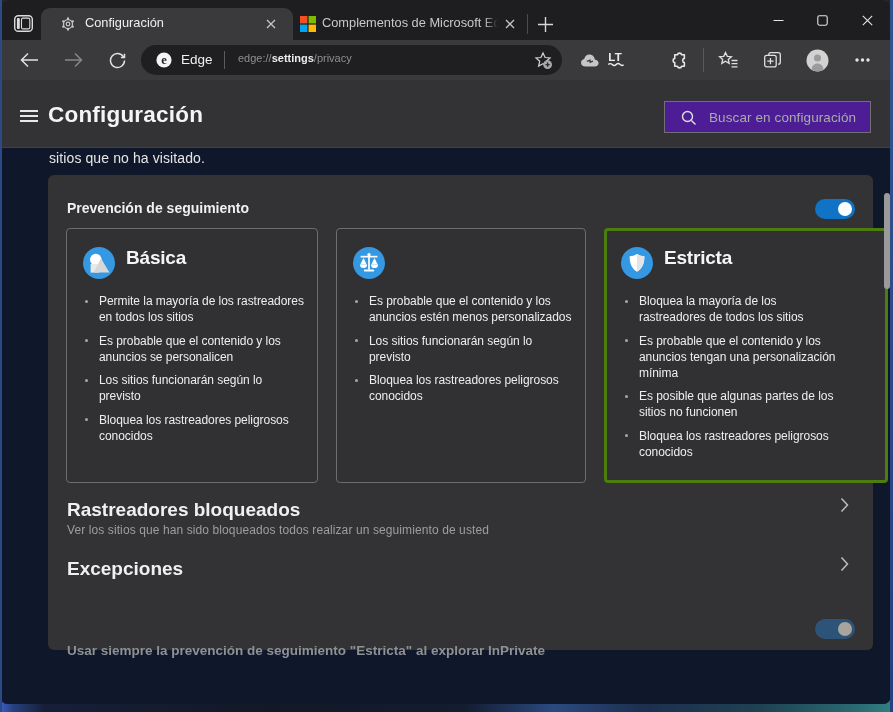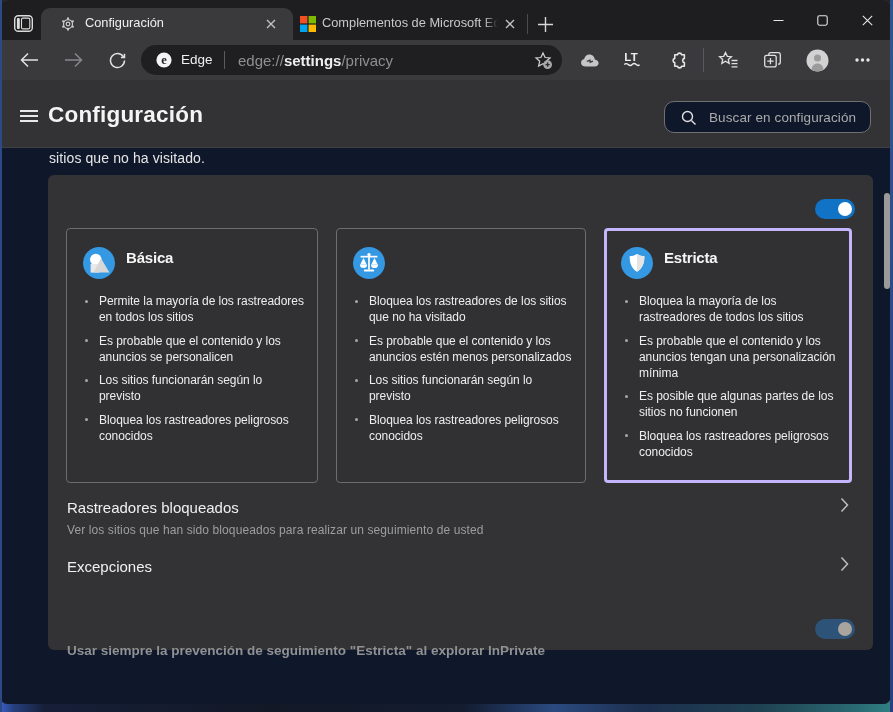--- a/index.html
+++ b/index.html
@@ -38,31 +38,31 @@
   .wbtn { position:absolute; top:0px; width:44px; height:40px; display:flex; align-items:center; justify-content:center; }
   
   .toolbar { position:absolute; left:0; top:40px; width:100%; height:40px; background:#3a3a3c; }
   .navic { position:absolute; top:0; height:40px; display:flex; align-items:center; justify-content:center; width:24px; }
   .addr {
     position:absolute; left:141px; top:5px; width:421px; height:30px;
     background:#1f1f21; border-radius:15px;
   }
   .addr-edge { position:absolute; left:181px; top:12px; font-size:13.5px; color:#f0f0f0; }
   .addr-div { position:absolute; left:224px; top:11px; width:1px; height:18px; background:#5a5b5d; }
-  .addr-url { position:absolute; left:238px; top:12px; font-size:15px; color:#8e8f91; white-space:nowrap; }
+  .addr-url { position:absolute; left:238px; top:12px; font-size:11px; color:#8e8f91; white-space:nowrap; }
   .addr-url b { color:#ededee; font-weight:bold; }
   .tooldiv { position:absolute; left:703px; top:8px; width:1px; height:24px; background:#595a5e; }
   
   .pheader { position:absolute; left:0; top:80px; width:100%; height:68px; background:#333335; border-bottom:1px solid #414143; }
   .burger { position:absolute; left:20px; top:30px; width:18px; height:12px; }
   .burger i { display:block; height:1.6px; background:#e8e8e8; margin-bottom:3.4px; }
   .ptitle { position:absolute; left:48px; top:22px; font-size:22.5px; font-weight:bold; color:#f4f4f4; letter-spacing:0.2px; }
   .search {
     position:absolute; left:664px; top:21px; width:207px; height:32px;
-    background:#0f172a; border:1px solid #707072; border-radius:10px;
+    background:#4c1d95; border:1px solid #707072; border-radius:0;
   }
   .search svg { position:absolute; left:16px; top:8px; }
   .search span { position:absolute; left:44px; top:8px; font-size:13.5px; color:#ababab; letter-spacing:0.1px; }
   
   .content { position:absolute; left:0; top:148px; width:100%; height:556px; background:#0f172a; }
   .snippet { position:absolute; left:49px; top:2px; font-size:14px; color:#e6e6e6; letter-spacing:0.1px; }
   .panel {
     position:absolute; left:48px; top:27px; width:825px; height:475px;
     background:#333335; border-radius:6px;
   }
@@ -72,30 +72,30 @@
   .tg1 { left:767px; top:24px; }
   .tg2 { left:767px; top:444px; background:#2d5478; }
   .tg2 .knob { background:#aaa49e; }
   
   .card {
     position:absolute; top:53px; height:255px;
     border:1px solid #6d6d6f; border-radius:4px; background:#313133;
   }
   .c1 { left:18px;  width:252px; }
   .c2 { left:288px; width:250px; }
-  .c3 { left:556px; width:248px; border:3px solid #c4b5fd; border-radius:4px;padding-left:27px; }
+  .c3 { left:556px; width:284px; border:3px solid #4d7c0f; border-radius:4px;padding-left:27px; }
   .chead { position:absolute; left:16px; top:18px; display:flex; align-items:flex-start; }
   .cico { width:32px; height:32px; border-radius:50%; background:#3598e2; flex:none; display:flex; align-items:center; justify-content:center; }
-  .ctitle { margin-left:11px; font-size:15px; line-height:21px; font-weight:bold; color:#f5f5f5; letter-spacing:-0.2px; }
+  .ctitle { margin-left:11px; font-size:19px; line-height:21px; font-weight:bold; color:#f5f5f5; letter-spacing:-0.2px; }
   .csub { font-size:12px; color:#e8e8e8; margin-top:4px; margin-left:11px; letter-spacing:-0.1px; }
   .blist { position:absolute; left:0; top:64px; width:100%; }
   .bi { position:relative; white-space:nowrap; padding-left:32px; padding-right:10px; margin-bottom:7.5px; font-size:12px; line-height:16px; color:#eeeeee; letter-spacing:-0.05px; }
   .bi::before { content:""; position:absolute; left:17.5px; top:6.5px; width:3px; height:3px; border-radius:50%; background:#a8a8a8; }
   
-  .rowt { position:absolute; left:19px; font-size:15px; font-weight:normal; color:#f0f0f0; }
+  .rowt { position:absolute; left:19px; font-size:19px; font-weight:bold; color:#f0f0f0; }
   .rows { position:absolute; left:19px; font-size:12px; color:#9d9e9f; letter-spacing:0.1px; }
   .chev { position:absolute; left:792px; }
   .rowd { position:absolute; left:19px; font-size:13.5px; font-weight:bold; color:#909193; }
   
   .sbthumb { position:absolute; left:884px; top:45px; width:6px; height:96px; border-radius:3px; background:#9a9a9a; }
 </style>
 </head>
 <body>
 <div class="edgeL"></div>
 <div class="win">
@@ -185,21 +185,21 @@
           <circle cx="13.6" cy="13.6" r="4.4" fill="#a9a9a9" stroke="none"></circle>
           <path d="M13.6 11.5 V15.7 M11.5 13.6 H15.7" stroke="#2c2d2f" stroke-width="1.4"></path>
         </svg>
       </div>
     <div class="navic" style="left:578px;">
         <svg width="20" height="15" viewBox="0 0 20 15">
           <path d="M5.6 13.6 C3 13.6 1 11.9 1 9.7 C1 7.9 2.4 6.4 4.2 6 C4.7 3.5 6.8 1.6 9.4 1.6 C12.3 1.6 14.6 3.8 14.8 6.6 C16.9 6.8 18.6 8.3 18.6 10.2 C18.6 12 16.9 13.6 14.9 13.6 Z" fill="#c6c6c6"></path>
           <path d="M6.8 8.3 L10 7.2 L10.2 9.2 L13 8.1" fill="none" stroke="#3f4043" stroke-width="1.4"></path>
         </svg>
       </div>
-    <div class="navic" style="left:620px;">
+    <div class="navic" style="left:604px;">
         <svg width="20" height="20" viewBox="0 0 20 20">
           <text x="2.2" y="10.6" font-family="Liberation Sans" font-size="11.5" font-weight="bold" fill="#ececec" letter-spacing="0.3">LT</text>
           <path d="M2.2 14.6 Q4.2 12.6 6.2 14.6 Q8.2 16.6 10.2 14.6 Q12.2 12.6 14.2 14.6 Q15.9 16.3 17.6 14.8" fill="none" stroke="#ececec" stroke-width="1.4"></path>
         </svg>
       </div>
     <div class="navic" style="left:668px;">
         <svg width="18" height="19" viewBox="0 0 16 17" fill="none" stroke="#e8e8e8" stroke-width="1.4" stroke-linejoin="round">
           <path d="M3.3 3.4 L5.7 3.4 A1.95 1.95 0 0 1 9.5 3.4 L11.9 3.4 L11.9 6.6 A1.95 1.95 0 0 0 11.9 10.4 L11.9 13.6 L9.5 13.6 A1.95 1.95 0 0 1 5.7 13.6 L3.3 13.6 L3.3 10.4 A1.95 1.95 0 0 1 3.3 6.6 Z"></path>
         </svg>
       </div>
@@ -245,20 +245,21 @@
           <circle cx="6.5" cy="6.5" r="5"></circle>
           <path d="M10.4 10.4 L14.5 14.5"></path>
         </svg>
       <span>Buscar en configuración</span>
     </div>
   </div>
 
   <div class="content">
     <div class="snippet">sitios que no ha visitado.</div>
     <div class="panel">
+      <div class="ptoggle-label">Prevención de seguimiento</div>
       <div class="toggle tg1">
           <div class="knob"></div>
         </div>
 
       <div class="card c1">
         <div class="chead">
           <div class="cico">
             <svg width="21" height="21" viewBox="0 0 21 21">
               <circle cx="6.8" cy="6.6" r="5.8" fill="#ffffff"></circle>
               <rect x="1.6" y="11" width="8.8" height="8.6" fill="#e9e9e9"></rect>
@@ -286,21 +287,20 @@
               <rect x="10.15" y="2.6" width="1.7" height="15"></rect>
               <path d="M5.5 6 L2.3 12.4 L8.7 12.4 Z"></path>
               <path d="M1.9 12.4 A3.5 3.5 0 0 0 9.1 12.4 Z"></path>
               <path d="M16.5 6 L13.3 12.4 L19.7 12.4 Z"></path>
               <path d="M12.9 12.4 A3.5 3.5 0 0 0 20.1 12.4 Z"></path>
               <rect x="5.8" y="17.6" width="10.4" height="2" rx="1"></rect>
             </svg>
           </div>
         </div>
         <div class="blist">
-          <div class="bi">Bloquea los rastreadores de los sitios<br>que no ha visitado</div>
           <div class="bi">Es probable que el contenido y los<br>anuncios estén menos personalizados</div>
           <div class="bi">Los sitios funcionarán según lo<br>previsto</div>
           <div class="bi">Bloquea los rastreadores peligrosos<br>conocidos</div>
         </div>
       </div>
 
       <div class="card c3">
         <div class="chead" style="left:14px; top:16px;">
           <div class="cico">
             <svg width="18" height="20" viewBox="0 0 18 20">
@@ -317,21 +317,21 @@
           <div class="bi">Es probable que el contenido y los<br>anuncios tengan una personalización<br>mínima</div>
           <div class="bi">Es posible que algunas partes de los<br>sitios no funcionen</div>
           <div class="bi">Bloquea los rastreadores peligrosos<br>conocidos</div>
         </div>
       </div>
 
       <div class="rowt" style="top:324px;">Rastreadores bloqueados</div>
       <svg class="chev" style="top:322px;" width="9" height="16" viewBox="0 0 9 16" fill="none" stroke="#bdbdbd" stroke-width="1.5">
           <path d="M1.5 1.5 L7.5 8 L1.5 14.5"></path>
         </svg>
-      <div class="rows" style="top:348px;">Ver los sitios que han sido bloqueados para realizar un seguimiento de usted</div>
+      <div class="rows" style="top:348px;">Ver los sitios que han sido bloqueados todos realizar un seguimiento de usted</div>
       <div class="rowt" style="top:383px;">Excepciones</div>
       <svg class="chev" style="top:381px;" width="9" height="16" viewBox="0 0 9 16" fill="none" stroke="#bdbdbd" stroke-width="1.5">
           <path d="M1.5 1.5 L7.5 8 L1.5 14.5"></path>
         </svg>
       <div class="rowd" style="top:468px;">Usar siempre la prevención de seguimiento "Estricta" al explorar InPrivate</div>
       <div class="toggle tg2">
           <div class="knob"></div>
         </div>
     </div>
     <div class="sbthumb"></div>

